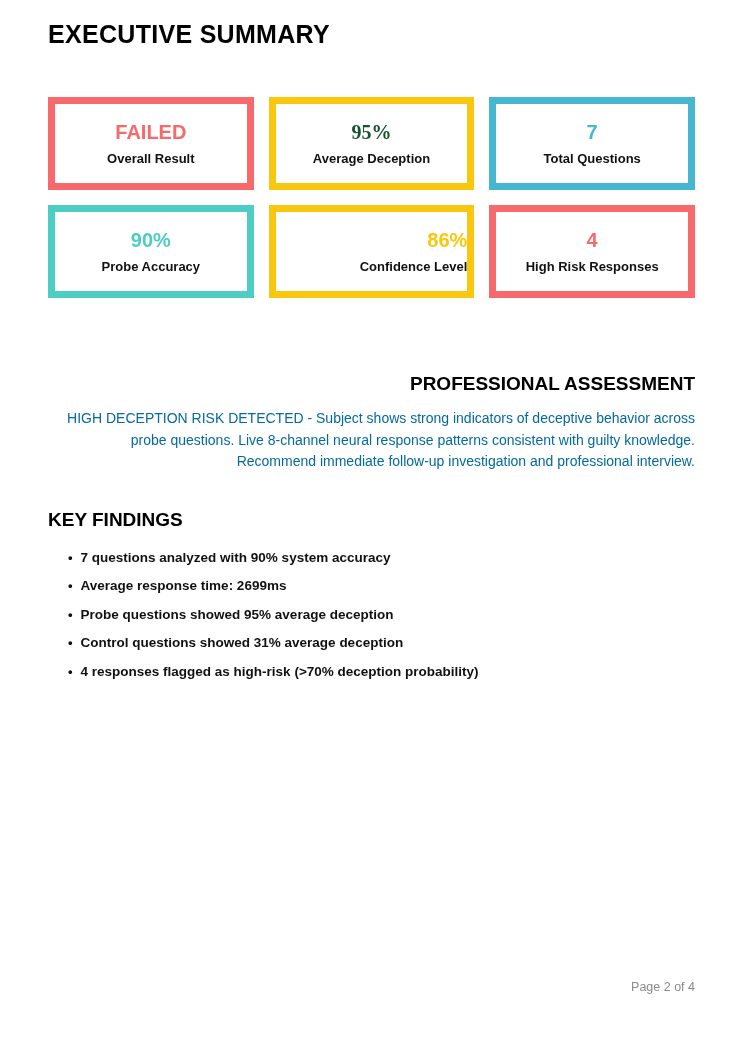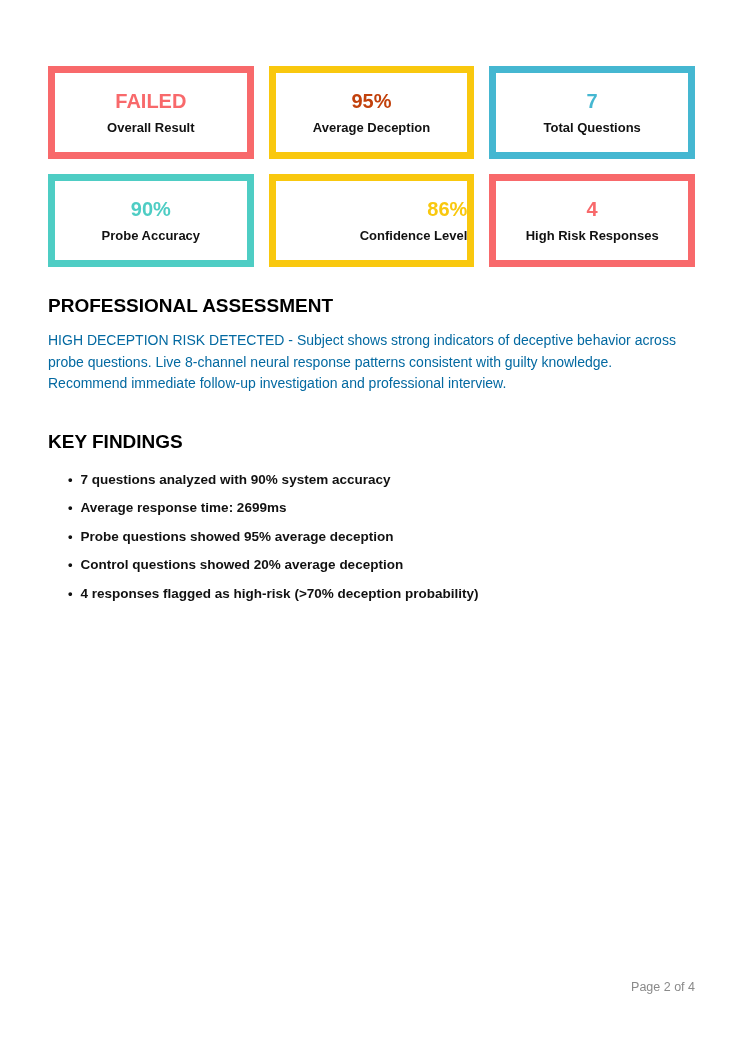--- a/index.html
+++ b/index.html
@@ -52,21 +52,21 @@
     font-size: 13px;
     font-weight: bold;
     color: #111111;
     line-height: 1;
   }
   .section-heading {
     font-size: 19px;
     font-weight: bold;
     color: #000000;
   }
-  .section-pa { margin-top: 28px; }
+  .section-pa { margin-top: 75px; text-align: right; }
   .section-body {
     margin-top: 13px;
     font-size: 14px;
     font-weight: normal;
     color: #0369a1;
     line-height: 21.5px;
     max-width: 647px;
   }
   .section-kf { margin-top: 36px; }
   .findings-list {
@@ -94,28 +94,29 @@
     top: 980px;
     font-size: 12.5px;
     color: #8a8a8a;
   }
 </style>
 </head>
 <body>
 
 <div class="page">
 
+  <h1 class="doc-title">EXECUTIVE SUMMARY</h1>
 
   <div class="stats-grid">
     <div class="stat-box" style="border-color: rgb(248, 105, 107);">
       <div class="stat-value" style="color: rgb(248, 105, 107); text-align: center;">FAILED</div>
       <div class="stat-label">Overall Result</div>
     </div>
     <div class="stat-box" style="border-color: rgb(249, 200, 14);">
-      <div class="stat-value" style="color: #c2410c;">95%</div>
+      <div class="stat-value" style="color: #14532d; font-family: Liberation Serif, serif;">95%</div>
       <div class="stat-label">Average Deception</div>
     </div>
     <div class="stat-box" style="border-color: rgb(69, 183, 209);">
       <div class="stat-value" style="color: rgb(69, 183, 209);">7</div>
       <div class="stat-label">Total Questions</div>
     </div>
     <div class="stat-box" style="border-color: rgb(78, 205, 196);">
       <div class="stat-value" style="color: rgb(78, 205, 196);">90%</div>
       <div class="stat-label">Probe Accuracy</div>
     </div>
@@ -144,21 +145,21 @@
       <li class="finding-item">
         <span class="bullet-dot">•</span>
         <span>Average response time: 2699ms</span>
       </li>
       <li class="finding-item">
         <span class="bullet-dot">•</span>
         <span>Probe questions showed 95% average deception</span>
       </li>
       <li class="finding-item">
         <span class="bullet-dot">•</span>
-        <span>Control questions showed 20% average deception</span>
+        <span>Control questions showed 31% average deception</span>
       </li>
       <li class="finding-item">
         <span class="bullet-dot">•</span>
         <span>4 responses flagged as high-risk (&gt;70% deception probability)</span>
       </li>
     </ul>
   </div>
 
   <div class="page-footer">Page 2 of 4</div>
 

